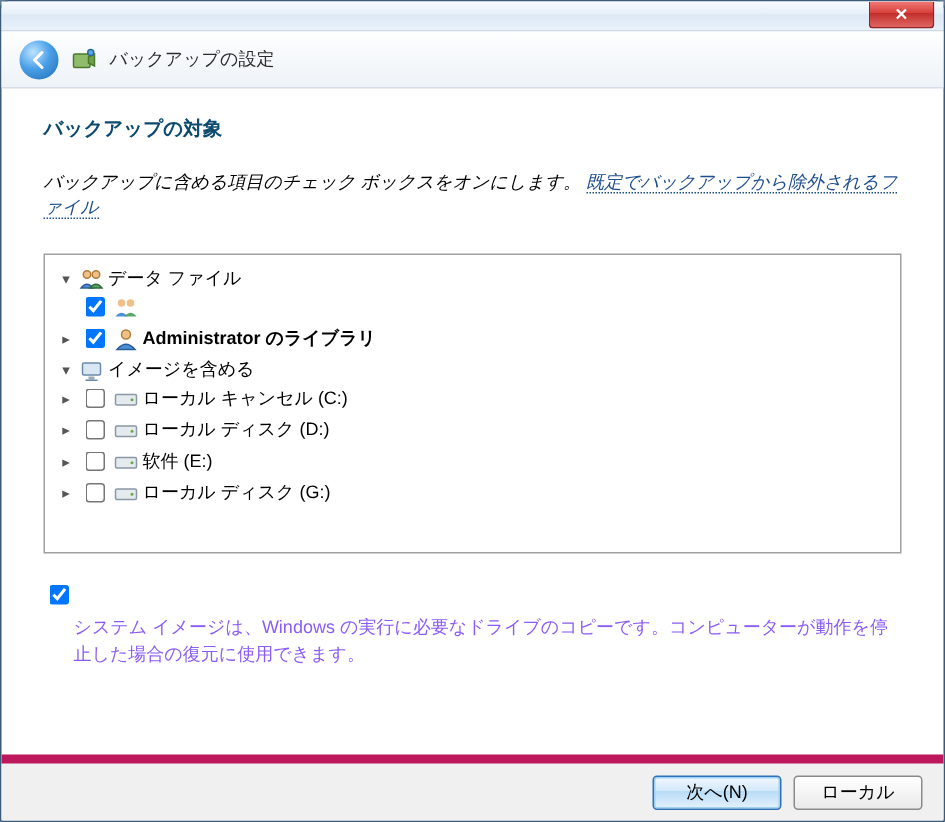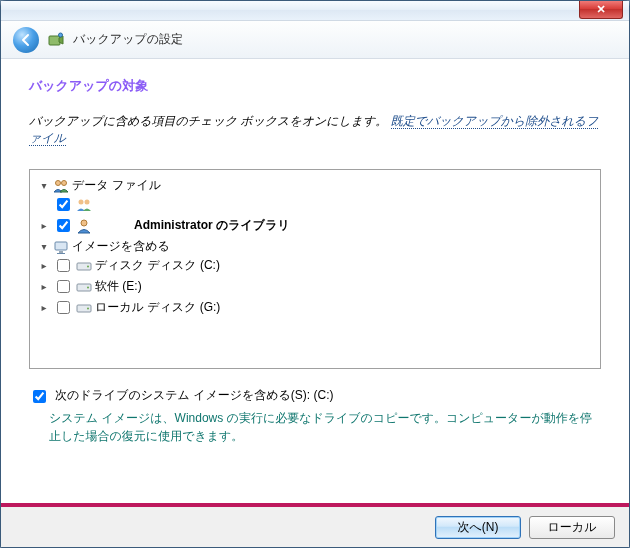--- a/index.html
+++ b/index.html
@@ -72,49 +72,49 @@
   display:flex;align-items:center;justify-content:center;
 }
 .header-title { color: #2b2b2b; font-size: 12px; }
 .content {
   flex: 1;
   padding: 18px 28px 12px;
   display: flex;
   flex-direction: column;
   overflow: hidden;
 }
-.page-heading { color: #8b5cf6; font-size: 13px; margin: 0 0 18px; }
+.page-heading { color: #0c4a6e; font-size: 13px; margin: 0 0 18px; }
 .instr { margin: 0 0 22px; font-style: italic; }
 .link { color: #1f4e8c; border-bottom: 1px dotted #1f4e8c; cursor: pointer; }
 .tree-box {
   border: 1px solid #a0a0a0;
   height: 200px;
   padding: 6px 8px;
   overflow: auto;
   background: #fff;
 }
 .tree ul { list-style: none; margin: 0; padding: 0; }
 .tree li { padding: 1px 0; }
 .tree > ul > li > .row { font-weight: normal; }
 .row { display: flex; align-items: center; gap: 3px; white-space: nowrap; }
 .expander { width: 12px; text-align: center; color: #555; cursor: pointer; font-size: 10px; display:inline-block; }
 .expander.open::before { content: "▾"; }
 .expander.closed::before { content: "▸"; }
 .expander.none::before { content: ""; }
 .chk { width: 13px; height: 13px; cursor: pointer; }
 .ico { width: 16px; height: 16px; display:inline-flex;align-items:center;justify-content:center; }
 .label { }
-.bold { font-weight: bold; margin-left: 39px; }
+.bold { font-weight: bold; }
 .children { padding-left: 18px; }
 .si-section { margin-top: 18px; }
 .si-row { display: flex; align-items: flex-start; gap: 6px; }
-.si-desc { margin: 3px 0 0 20px; color: #0f766e; line-height: 1.5; }
+.si-desc { margin: 3px 0 0 20px; color: #8b5cf6; line-height: 1.5; }
 .footer {
   height: 44px;
-  border-top: 4px solid #be185d;
+  border-top: 6px solid #be185d;
   background: #f0f0f0;
   display: flex;
   justify-content: flex-end;
   align-items: center;
   gap: 8px;
   padding: 0 14px;
 }
 .btn {
   min-width: 86px;
   height: 23px;
@@ -227,21 +227,34 @@
               <li>
                 <div class="row">
                   <span class="expander closed"></span>
                   <input type="checkbox" class="chk" style="">
                   <span class="ico">
                       <svg width="16" height="16" viewBox="0 0 16 16">
                         <rect x="1" y="5" width="14" height="7" rx="1" fill="#e5eaef" stroke="#8a97a4"></rect>
                         <circle cx="12" cy="8.5" r="1" fill="#6aa84f"></circle>
                       </svg>
                     </span>
-                  <span class="label">ディスク ディスク (C:)</span>
+                  <span class="label">ローカル キャンセル (C:)</span>
+                </div>
+              </li>
+              <li>
+                <div class="row">
+                  <span class="expander closed"></span>
+                  <input type="checkbox" class="chk" style="">
+                  <span class="ico">
+                      <svg width="16" height="16" viewBox="0 0 16 16">
+                        <rect x="1" y="5" width="14" height="7" rx="1" fill="#e5eaef" stroke="#8a97a4"></rect>
+                        <circle cx="12" cy="8.5" r="1" fill="#6aa84f"></circle>
+                      </svg>
+                    </span>
+                  <span class="label">ローカル ディスク (D:)</span>
                 </div>
               </li>
               <li>
                 <div class="row">
                   <span class="expander closed"></span>
                   <input type="checkbox" class="chk" style="">
                   <span class="ico">
                       <svg width="16" height="16" viewBox="0 0 16 16">
                         <rect x="1" y="5" width="14" height="7" rx="1" fill="#e5eaef" stroke="#8a97a4"></rect>
                         <circle cx="12" cy="8.5" r="1" fill="#6aa84f"></circle>
@@ -265,21 +278,20 @@
               </li>
             </ul>
           </li>
         </ul>
       </div>
     </div>
 
     <div class="si-section">
       <div class="si-row">
         <input type="checkbox" class="chk" checked="" style="">
-        <span>次のドライブのシステム イメージを含める(S): (C:)</span>
       </div>
       <div class="si-desc">システム イメージは、Windows の実行に必要なドライブのコピーです。コンピューターが動作を停止した場合の復元に使用できます。</div>
     </div>
   </div>
 
   <div class="footer">
     <div class="btn primary">次へ(N)</div>
     <div class="btn">ローカル</div>
   </div>
 </div>

